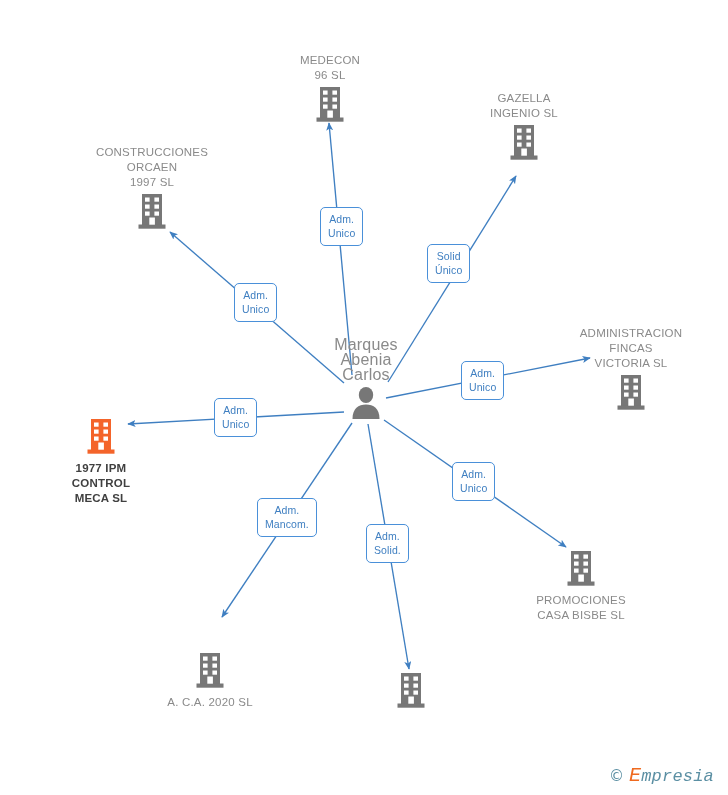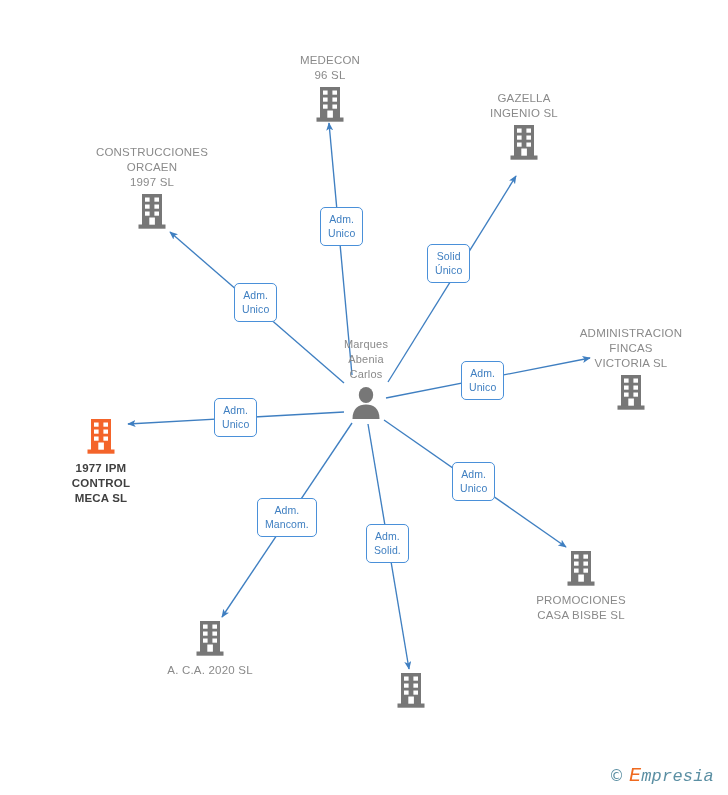--- a/index.html
+++ b/index.html
@@ -36,21 +36,21 @@
     display:block;
     font-size:11.5px;
     color:#8a8a8a;
     letter-spacing:.2px;
     white-space:pre-line;
   }
   .node.company .label{ margin-top:3px; }
   .node.company.above .label{ margin-bottom:3px; }
   .node.person .label{
     color:#8a8a8a;
-    font-size:11px;
+    font-size:16px;
     margin-bottom:4px;
   }
   .node.highlight .label{
     color:#404040;
     font-weight:bold;
     font-size:11.5px;
   }
   
   .edge-label{
     position:absolute;
@@ -218,21 +218,21 @@
             <rect x="19.4" y="4.5" width="4.6" height="4.2" fill="#fff"></rect>
             <rect x="10" y="11.5" width="4.6" height="4.2" fill="#fff"></rect>
             <rect x="19.4" y="11.5" width="4.6" height="4.2" fill="#fff"></rect>
             <rect x="10" y="18.5" width="4.6" height="4.2" fill="#fff"></rect>
             <rect x="19.4" y="18.5" width="4.6" height="4.2" fill="#fff"></rect>
             <rect x="14.3" y="24.5" width="5.6" height="7.2" fill="#fff"></rect>
           </svg></span>
         <span class="label">PROMOCIONES
 CASA BISBE SL</span>
       </div>
-      <div class="node company" style="top: 620px; left: 210px;">
+      <div class="node company" style="top: 652px; left: 210px;">
         <span class="icon"><svg width="34" height="38" viewBox="0 0 34 38">
             <rect x="7" y="1" width="20" height="31" fill="#777777"></rect>
             <rect x="3.5" y="31.5" width="27" height="4.2" fill="#777777"></rect>
             <rect x="10" y="4.5" width="4.6" height="4.2" fill="#fff"></rect>
             <rect x="19.4" y="4.5" width="4.6" height="4.2" fill="#fff"></rect>
             <rect x="10" y="11.5" width="4.6" height="4.2" fill="#fff"></rect>
             <rect x="19.4" y="11.5" width="4.6" height="4.2" fill="#fff"></rect>
             <rect x="10" y="18.5" width="4.6" height="4.2" fill="#fff"></rect>
             <rect x="19.4" y="18.5" width="4.6" height="4.2" fill="#fff"></rect>
             <rect x="14.3" y="24.5" width="5.6" height="7.2" fill="#fff"></rect>

